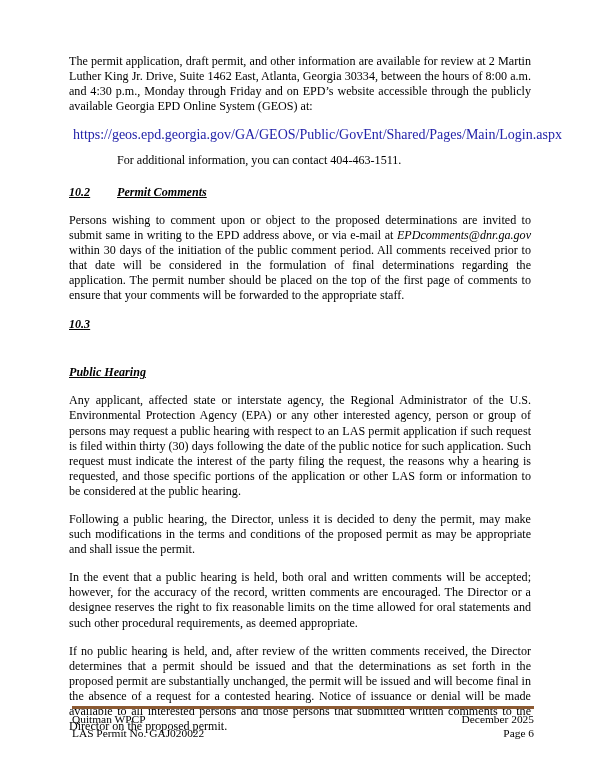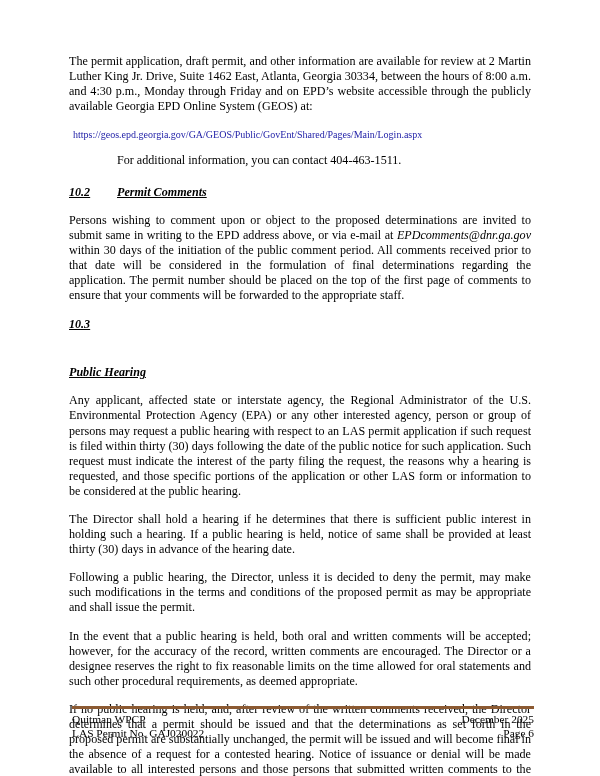--- a/index.html
+++ b/index.html
@@ -31,21 +31,21 @@
   p.body-par {
     margin: 0 0 13px 0;
     font-size: 12.1px;
     line-height: 15.1px;
     text-align: justify;
     text-justify: inter-word;
     hyphens: none;
   }
   .url-par {
     margin: 0 0 11px 0;
-    font-size: 10px;
+    font-size: 14px;
     line-height: 15.1px;
     padding-left: 4px;
   }
   .url-link {
     color: #2222a8;
     text-decoration: none;
   }
   .indent-par {
     margin: 0 0 16px 0;
     font-size: 12.1px;
@@ -117,21 +117,20 @@
       </h2>
 
     <p class="body-par"><span>Persons wishing to comment upon or object to the proposed determinations are invited to submit same in writing to the EPD address above, or via e-mail at </span><em class="em-text">EPDcomments@dnr.ga.gov</em><span> within 30 days of the initiation of the public comment period.  All comments received prior to that date will be considered in the formulation of final determinations regarding the application.  The permit number should be placed on the top of the first page of comments to ensure that your comments will be forwarded to the appropriate staff.</span></p>
 
     <h2 class="section-heading spaced-above">
         <span class="sec-num">10.3</span>
         <span>Public Hearing</span>
       </h2>
 
     <p class="body-par">Any applicant, affected state or interstate agency, the Regional Administrator of the U.S. Environmental Protection Agency (EPA) or any other interested agency, person or group of persons may request a public hearing with respect to an LAS permit application if such request is filed within thirty (30) days following the date of the public notice for such application.  Such request must indicate the interest of the party filing the request, the reasons why a hearing is requested, and those specific portions of the application or other LAS form or information to be considered at the public hearing.</p>
-    <p class="body-par">The Director shall hold a hearing if he determines that there is sufficient public interest in holding such a hearing.  If a public hearing is held, notice of same shall be provided at least thirty (30) days in advance of the hearing date.</p>
     <p class="body-par">Following a public hearing, the Director, unless it is decided to deny the permit, may make such modifications in the terms and conditions of the proposed permit as may be appropriate and shall issue the permit.</p>
     <p class="body-par">In the event that a public hearing is held, both oral and written comments will be accepted; however, for the accuracy of the record, written comments are encouraged.  The Director or a designee reserves the right to fix reasonable limits on the time allowed for oral statements and such other procedural requirements, as deemed appropriate.</p>
     <p class="body-par">If no public hearing is held, and, after review of the written comments received, the Director determines that a permit should be issued and that the determinations as set forth in the proposed permit are substantially unchanged, the permit will be issued and will become final in the absence of a request for a contested hearing.  Notice of issuance or denial will be made available to all interested persons and those persons that submitted written comments to the Director on the proposed permit.</p>
 
   </div>
 
   <div class="footer">
     <div class="footer-rule"></div>
     <div class="footer-row">
       <span class="footer-left">Quitman WPCP</span>

